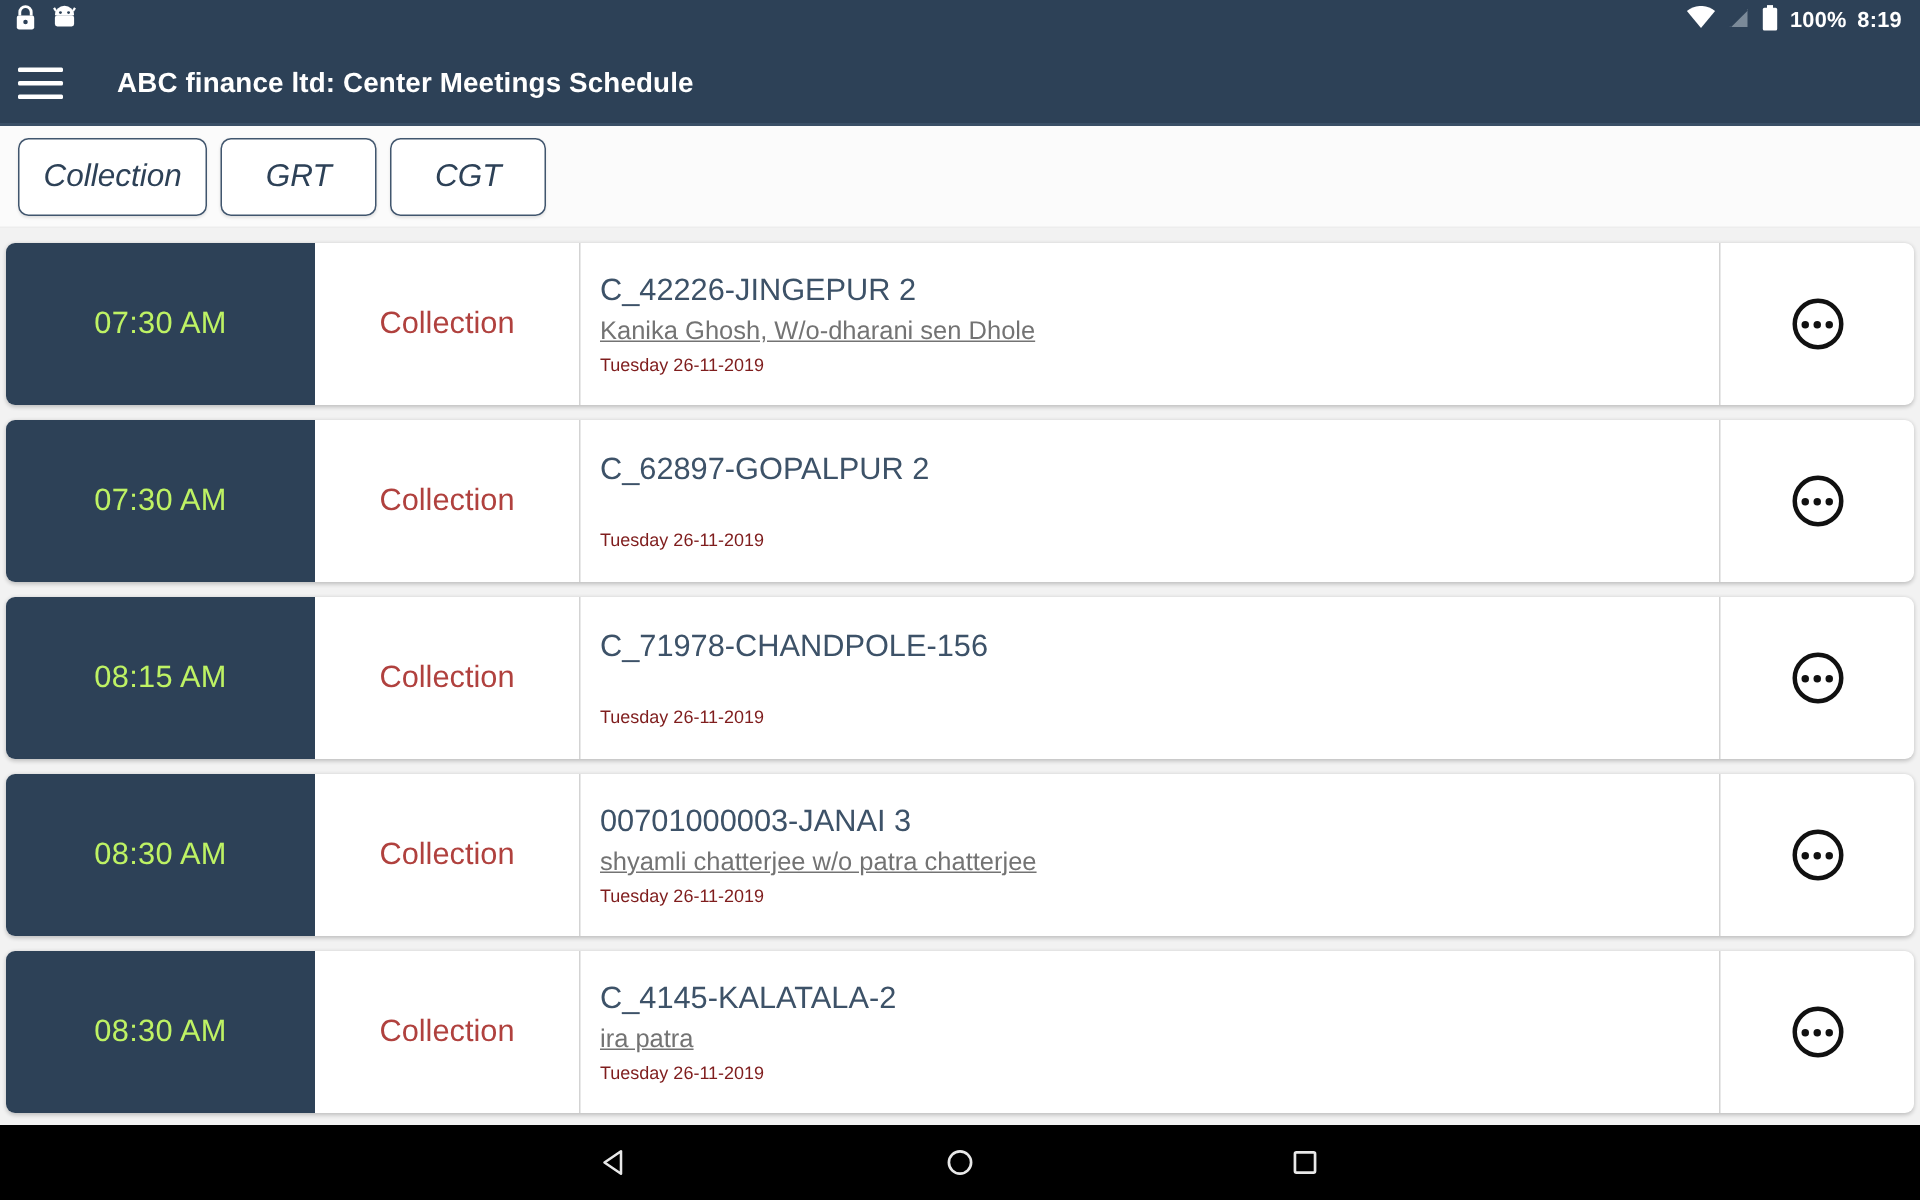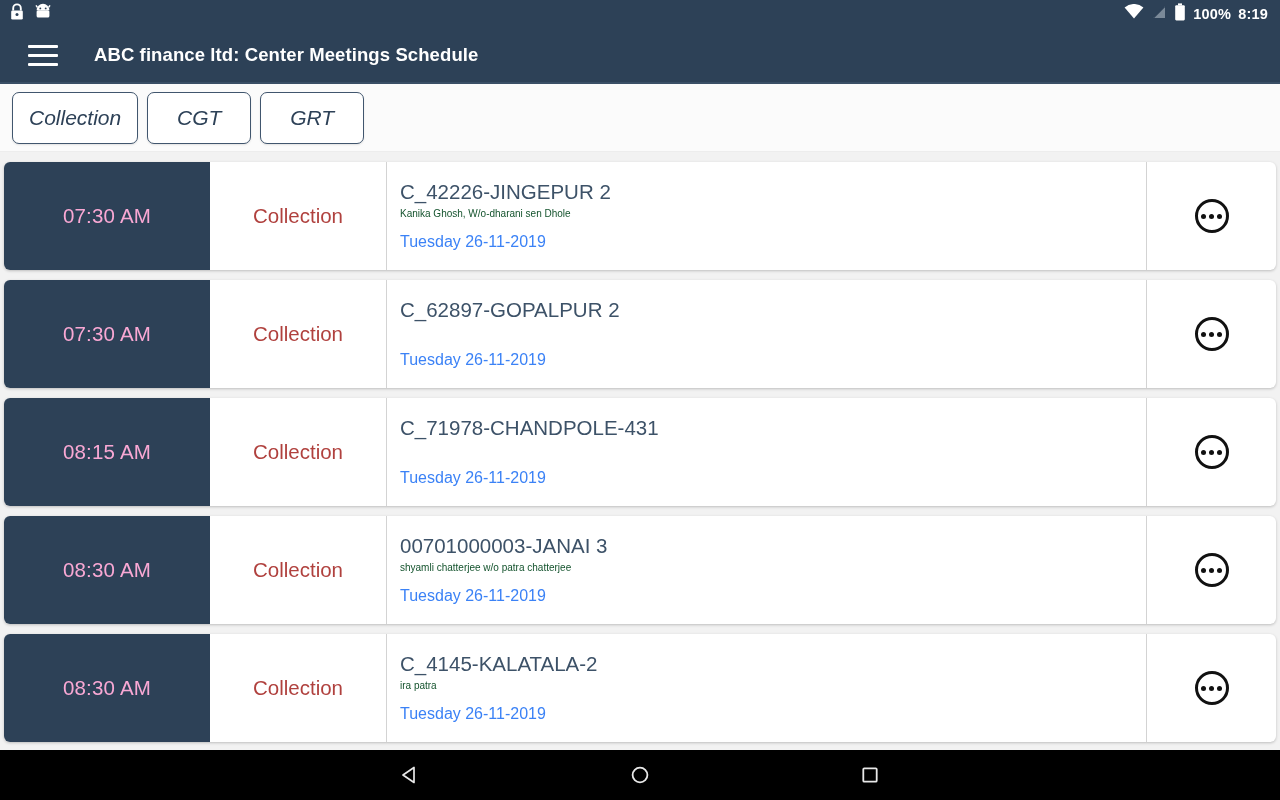--- a/index.html
+++ b/index.html
@@ -42,21 +42,21 @@
     line-height: 1;
   }
   .sb-icon { display: block; }
 
   
   .app-bar {
     height: 56px;
     background: #2d4157;
     display: flex;
     align-items: center;
-    padding-left: 24px;
+    padding-left: 8px;
     flex: 0 0 auto;
     border-bottom: 2px solid #3a4f66;
   }
   .hamburger {
     width: 38px;
     height: 38px;
     display: flex;
     flex-direction: column;
     justify-content: center;
     gap: 6px;
@@ -127,21 +127,21 @@
     border-radius: 6px;
     box-shadow: 0 1px 3px rgba(0,0,0,0.22);
     overflow: hidden;
   }
   .mtg-card:first-child { margin-top: 10px; }
 
   .col-time {
     width: 206px;
     flex: 0 0 206px;
     background: #2d4157;
-    color: #f9a8d4;
+    color: #bef264;
     display: flex;
     align-items: center;
     justify-content: center;
     font-size: 20.5px;
     letter-spacing: 0.2px;
   }
 
   .col-type {
     width: 177px;
     flex: 0 0 177px;
@@ -164,31 +164,32 @@
   }
   .detail-title {
     color: #3d5268;
     font-size: 20.5px;
     line-height: 1.42;
     white-space: nowrap;
     overflow: hidden;
     text-overflow: ellipsis;
   }
   .detail-sub {
-    color: #14532d;
-    font-size: 10px;
+    color: #737373;
+    font-size: 17px;
     line-height: 1.55;
     min-height: 24px;
     white-space: nowrap;
     overflow: hidden;
     text-overflow: ellipsis;
+    text-decoration: underline;
   }
   .detail-date {
-    color: #3b82f6;
-    font-size: 16px;
+    color: #7f1d1d;
+    font-size: 12px;
     line-height: 1.55;
     white-space: nowrap;
   }
 
   .col-action {
     width: 129px;
     flex: 0 0 129px;
     display: flex;
     align-items: center;
     justify-content: center;
@@ -284,22 +285,22 @@
     <div class="hamburger">
       <span></span>
       <span></span>
       <span></span>
     </div>
     <div class="app-title">ABC finance ltd: Center Meetings Schedule</div>
   </div>
 
   <div class="tab-row">
     <div class="tab-chip">Collection</div>
+    <div class="tab-chip">GRT</div>
     <div class="tab-chip">CGT</div>
-    <div class="tab-chip">GRT</div>
   </div>
 
   <div class="list-area">
 
     <div class="mtg-card">
       <div class="col-time">07:30 AM</div>
       <div class="col-type">Collection</div>
       <div class="col-detail">
         <div class="detail-title">C_42226-JINGEPUR 2</div>
         <div class="detail-sub">Kanika Ghosh, W/o-dharani  sen Dhole</div>
@@ -328,21 +329,21 @@
             <i></i>
             <i></i>
           </div>
       </div>
     </div>
 
     <div class="mtg-card">
       <div class="col-time">08:15 AM</div>
       <div class="col-type">Collection</div>
       <div class="col-detail">
-        <div class="detail-title">C_71978-CHANDPOLE-431</div>
+        <div class="detail-title">C_71978-CHANDPOLE-156</div>
         <div class="detail-sub"></div>
         <div class="detail-date">Tuesday 26-11-2019</div>
       </div>
       <div class="col-action">
         <div class="more-btn">
             <i></i>
             <i></i>
             <i></i>
           </div>
       </div>

